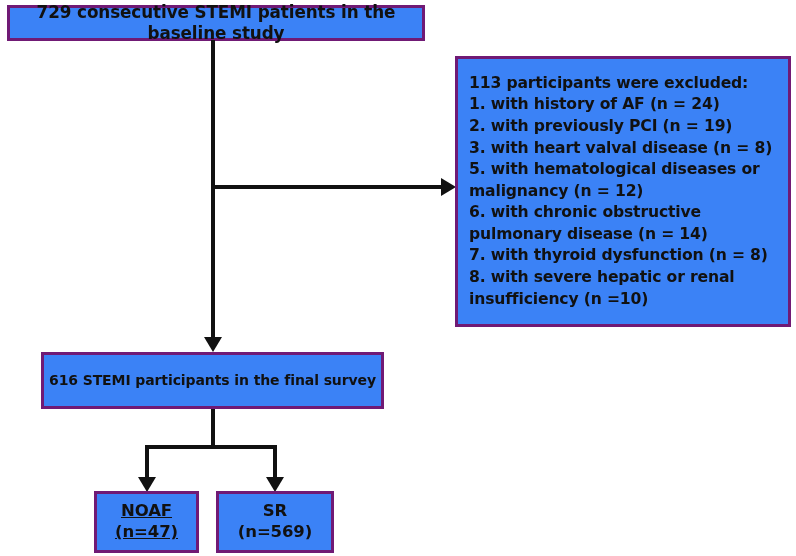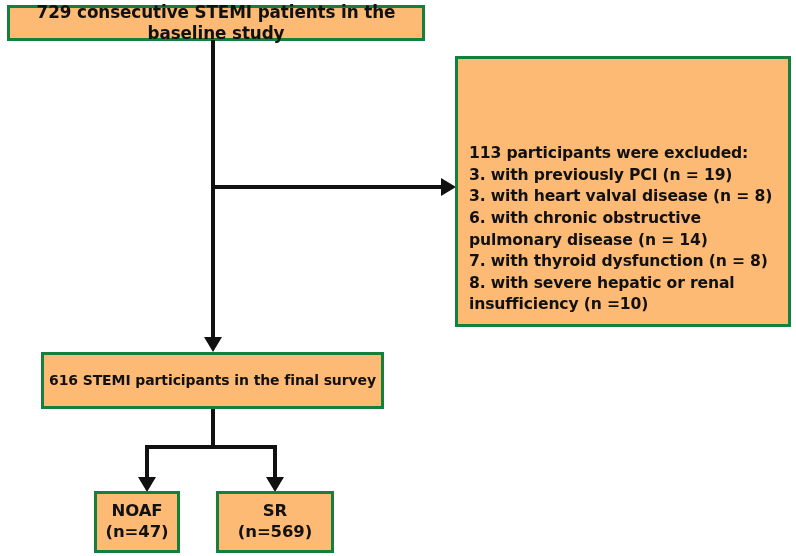--- a/index.html
+++ b/index.html
@@ -11,22 +11,22 @@
     position: relative;
     width: 796px;
     height: 556px;
     background: #ffffff;
     font-family: "DejaVu Sans", "Liberation Sans", sans-serif;
     overflow: hidden;
   }
   .box {
     position: absolute;
     box-sizing: border-box;
-    border: 3px solid #15803d;
-    background: #fdba74;
+    border: 3px solid #701a75;
+    background: #3b82f6;
     display: flex;
     align-items: center;
     justify-content: center;
     color: #111111;
   }
   .box-label {
     font-size: 14px;
     font-weight: 600;
     letter-spacing: -0.1px;
     line-height: 1.25;
@@ -42,21 +42,21 @@
     height: 36px;
   }
   #box-baseline .box-label { font-size: 16.8px; }
 
   
   #box-excluded {
     left: 455px;
     top: 56px;
     width: 336px;
     height: 271px;
-    align-items: flex-end;
+    align-items: center;
     justify-content: flex-start;
     padding: 8px 9px 8px 11px;
   }
   #excluded-list {
     font-size: 15.6px;
     font-weight: 600;
     line-height: 1.385;
     color: #111111;
     letter-spacing: -0.15px;
     text-align: left;
@@ -68,22 +68,23 @@
     left: 41px;
     top: 352px;
     width: 343px;
     height: 57px;
   }
 
   
   #box-noaf {
     left: 94px;
     top: 491px;
-    width: 86px;
+    width: 105px;
     height: 62px;
+    text-decoration: underline;
   }
   #box-sr {
     left: 216px;
     top: 491px;
     width: 118px;
     height: 62px;
     align-items: center;
   }
   #box-noaf .box-label, #box-sr .box-label { font-size: 16.5px; }
 
@@ -141,22 +142,24 @@
 
   <div class="hline" id="branch-line"></div>
   <div class="arrow-right" id="branch-arrowhead"></div>
 
   <div class="vline" id="main-trunk-lower"></div>
   <div class="arrow-down" id="trunk-arrowhead"></div>
 
   <div class="box" id="box-excluded">
     <div id="excluded-list">
       <div>113 participants were excluded:</div>
-      <div>3. with previously PCI (n = 19)</div>
+      <div>1. with history of  AF (n = 24)</div>
+      <div>2. with previously PCI (n = 19)</div>
       <div>3. with heart valval disease (n = 8)</div>
+      <div>5. with hematological diseases or malignancy (n = 12)</div>
       <div>6. with chronic obstructive pulmonary disease (n = 14)</div>
       <div>7. with thyroid dysfunction (n = 8)</div>
       <div>8. with severe hepatic or renal insufficiency (n =10)</div>
     </div>
   </div>
 
   <div class="box" id="box-final">
     <span class="box-label">616 STEMI participants in the final survey</span>
   </div>
 

